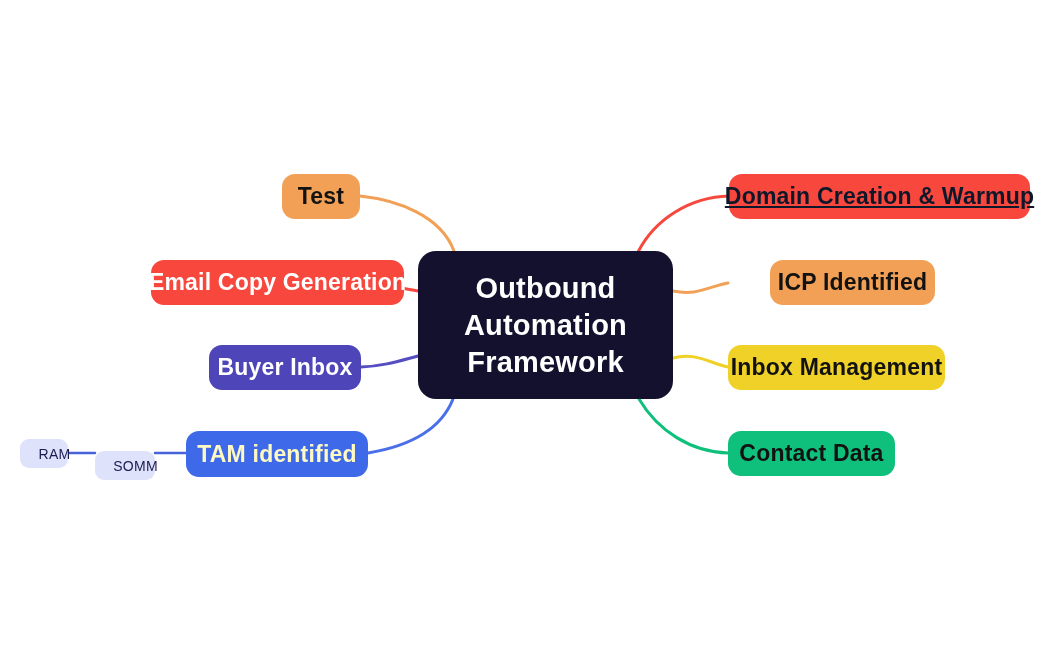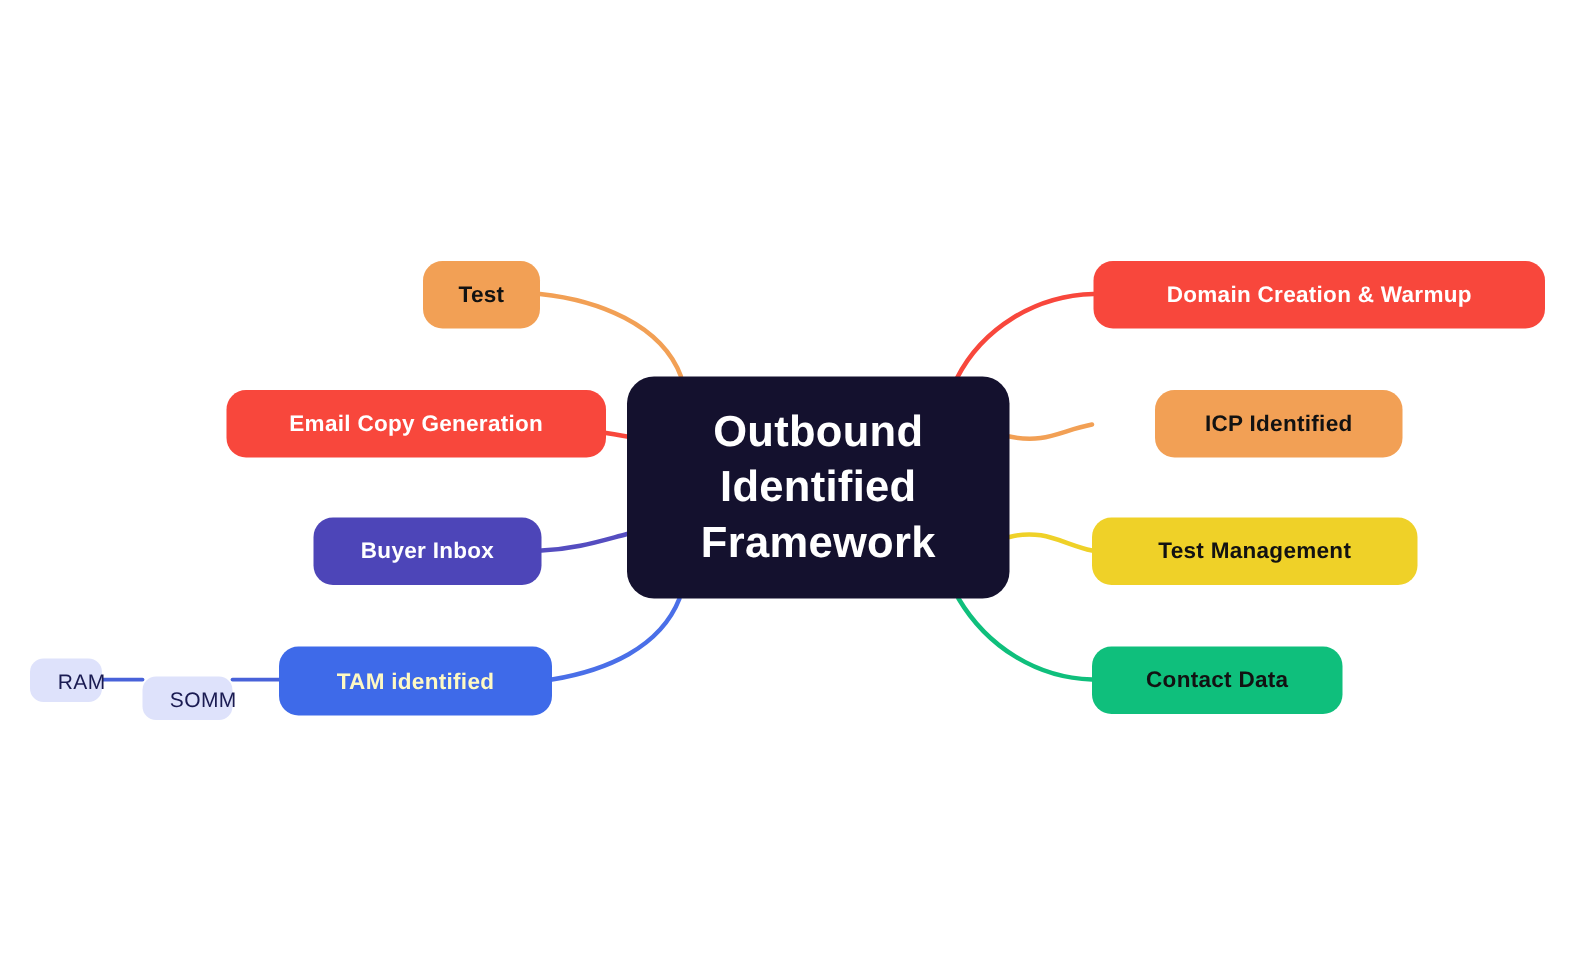--- a/index.html
+++ b/index.html
@@ -6,21 +6,21 @@
   body { font-family:"Liberation Sans", sans-serif; }
   .canvas {
     position:relative; width:1048px; height:650px;
     background:#ffffff; overflow:hidden;
   }
   svg.edges { position:absolute; left:0; top:0; width:1048px; height:650px; }
   .edge { fill:none; stroke-width:3; stroke-linecap:round; }
   .edge.thin { stroke-width:2.5; }
   .node {
     position:absolute; display:flex; align-items:center; justify-content:center;
-    border-radius:13px; font-size:15px; font-weight:600; letter-spacing:0.2px;
+    border-radius:13px; font-size:23px; font-weight:600; letter-spacing:0.2px;
     white-space:nowrap; box-sizing:border-box;
   }
   .node.small { border-radius:9px; font-size:14px; font-weight:500; letter-spacing:0.3px;padding-left:21px; }
   .node.center-node {
     border-radius:18px; font-size:29px; font-weight:700; line-height:37px;
     text-align:center; white-space:normal; padding:0 12px;
   }
   
   .center-node { left:418px; top:251px; width:255px; height:148px; }
   .n-test      { left:282px; top:174px; width:78px;  height:45px; }
@@ -46,21 +46,21 @@
     <path class="edge" d="M368,453 C404,447 440,432 453,399" stroke="#4A6FE8"></path>
     <path class="edge" d="M638,252 C655,219 690,197 729,196" stroke="#F8473C"></path>
     <path class="edge" d="M673,291 C697,296 707,287 728,283" stroke="#F2A055"></path>
     <path class="edge" d="M673,358 C696,352 709,363 728,367" stroke="#EFD128"></path>
     <path class="edge" d="M639,399 C658,431 691,452 728,453" stroke="#0FBF7C"></path>
     <path class="edge thin" d="M68,453 L95,453" stroke="#4862D9"></path>
     <path class="edge thin" d="M155,453 L186,453" stroke="#4862D9"></path>
   </svg>
 
   <div class="node center-node" style="background: rgb(20, 17, 46); color: rgb(255, 255, 255);">
-    <span>Outbound Identified Framework</span>
+    <span>Outbound Automation Framework</span>
   </div>
 
   <div class="node n-test" style="background: rgb(242, 160, 85); color: rgb(18, 18, 18);">
     <span>Test</span>
   </div>
 
   <div class="node n-email" style="background: rgb(248, 71, 60); color: rgb(255, 255, 255); margin-left: 44px;">
     <span>Email Copy Generation</span>
   </div>
 
@@ -73,29 +73,29 @@
   </div>
 
   <div class="node small n-somm" style="background: rgb(222, 226, 251); color: rgb(26, 27, 82);">
     <span>SOMM</span>
   </div>
 
   <div class="node small n-ram" style="background: rgb(222, 226, 251); color: rgb(26, 27, 82);">
     <span>RAM</span>
   </div>
 
-  <div class="node n-domain" style="background: rgb(248, 71, 60); color: #ffffff;">
+  <div class="node n-domain" style="background: rgb(248, 71, 60); color: #0f172a; text-decoration: underline;">
     <span>Domain Creation &amp; Warmup</span>
   </div>
 
   <div class="node n-icp" style="background: rgb(242, 160, 85); color: rgb(18, 18, 18);">
     <span>ICP Identified</span>
   </div>
 
   <div class="node n-inbox" style="background: rgb(239, 209, 40); color: rgb(18, 18, 18);">
-    <span>Test Management</span>
+    <span>Inbox Management</span>
   </div>
 
   <div class="node n-contact" style="background: rgb(15, 191, 124); color: rgb(18, 18, 18);">
     <span>Contact Data</span>
   </div>
 
 </div>
 
 </body></html>

